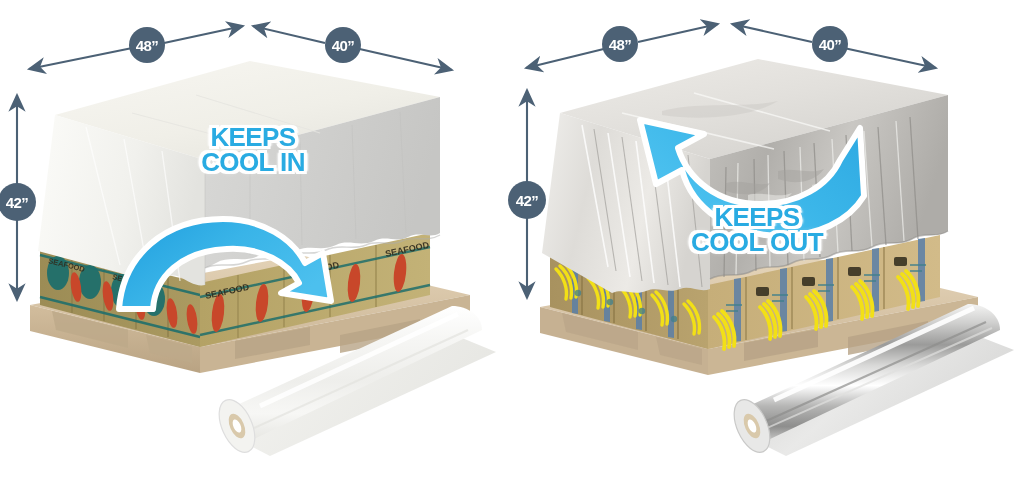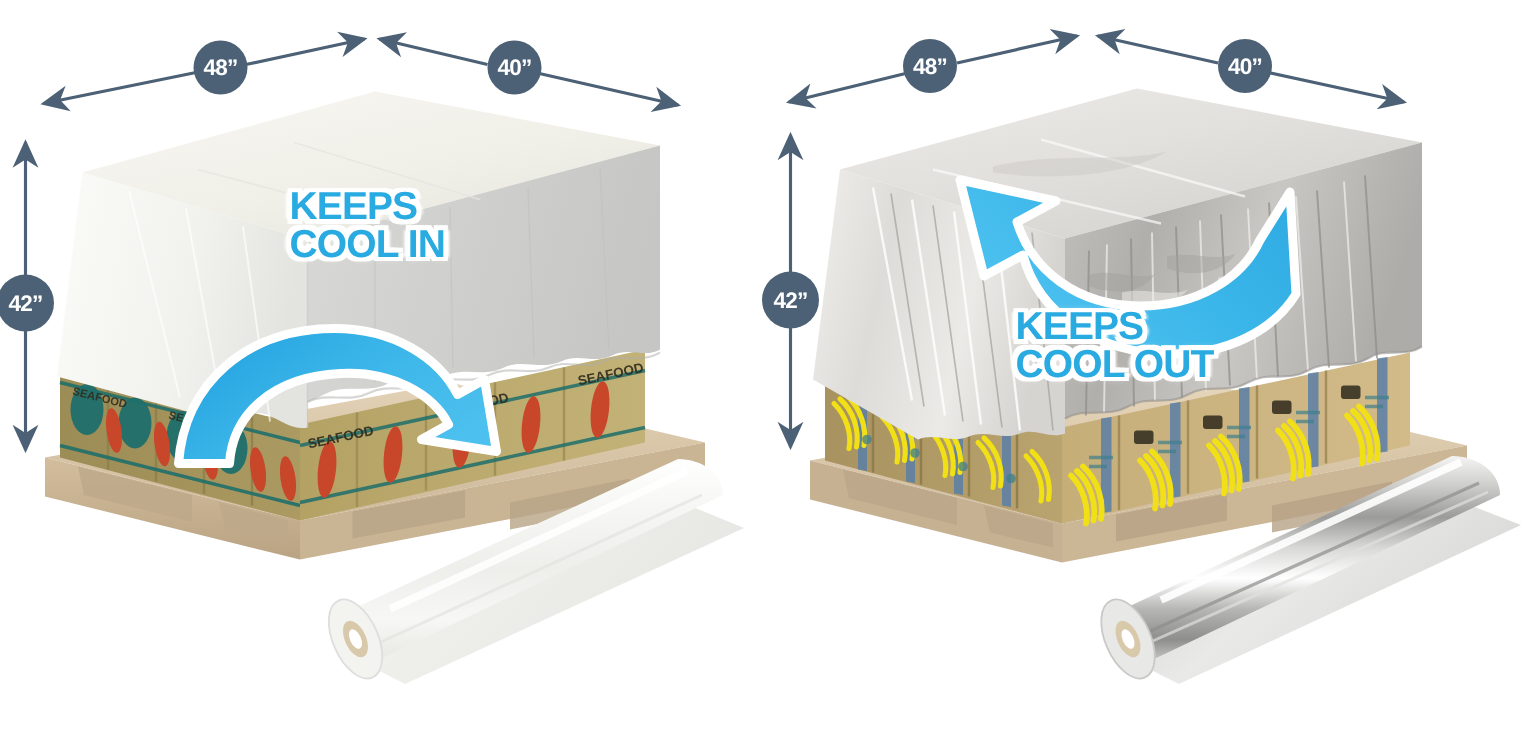--- a/index.html
+++ b/index.html
@@ -28,20 +28,21 @@
   
   .pallet-wrap{position:absolute;z-index:10;}
 
   
   .callout{
     position:absolute;z-index:60;
     color:#29ABE2;
     font-weight:bold;
     font-size:26px;
     line-height:25px;
+    text-align:center;
     letter-spacing:-0.6px;
     text-shadow:
       -3px -3px 0 #fff,  3px -3px 0 #fff,
       -3px  3px 0 #fff,  3px  3px 0 #fff,
       -3px  0   0 #fff,  3px  0   0 #fff,
        0   -3px 0 #fff,  0    3px 0 #fff,
       -4px  0   2px #fff, 4px 0 2px #fff,
        0    0   6px rgba(255,255,255,.95);
     white-space:pre-line;
   }

